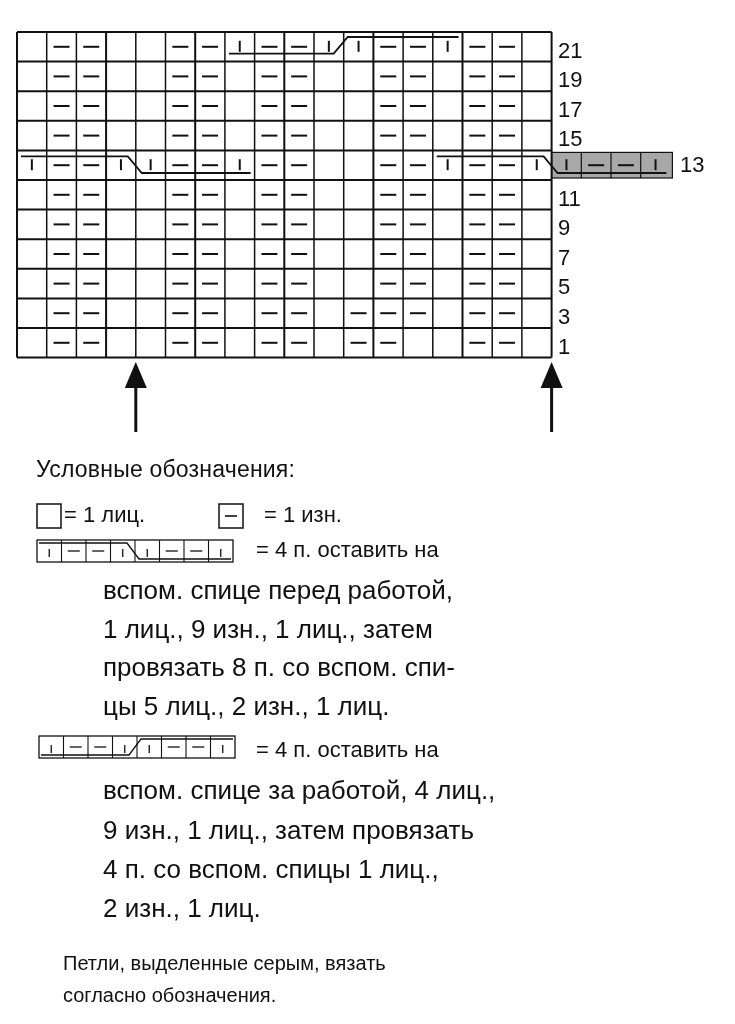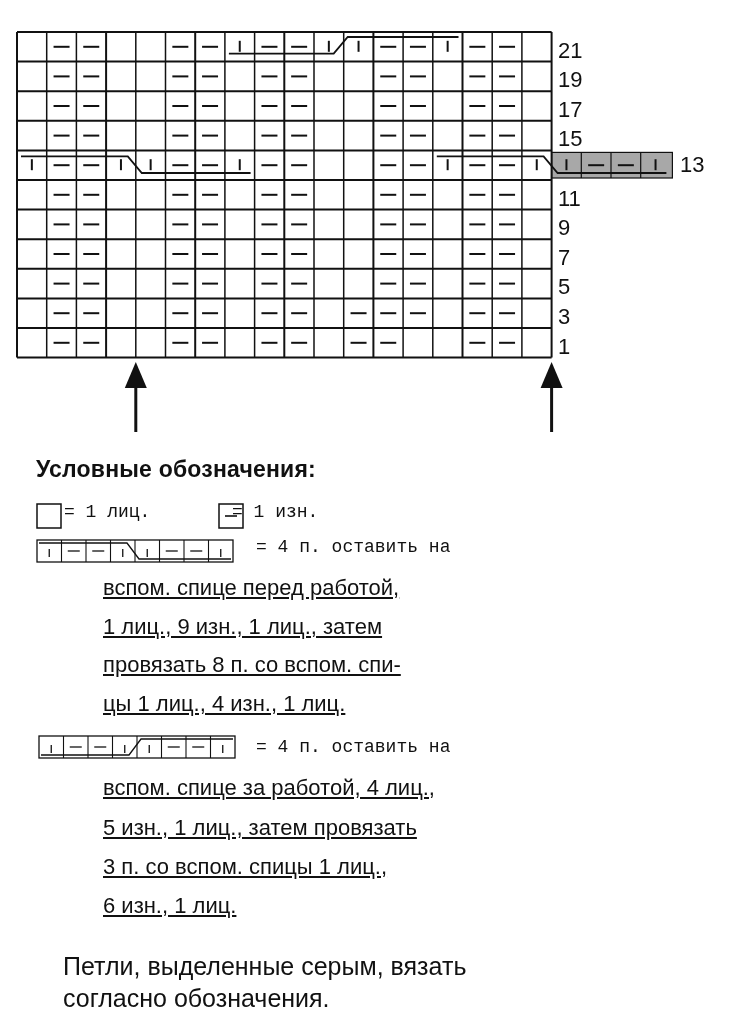--- a/index.html
+++ b/index.html
@@ -1,24 +1,24 @@
 <!DOCTYPE html>
 <html><head>
   <meta charset="utf-8">
   <style>
     html, body { margin: 0; padding: 0; background: #ffffff; }
     body { width: 735px; height: 1024px; position: relative; overflow: hidden;
            font-family: "Liberation Sans", sans-serif; color: #111; }
     #chart { position: absolute; left: 0; top: 0; }
     .legend { position: absolute; left: 0; top: 0; width: 735px; }
-    .legend-title { position: absolute; left: 36px; top: 456px; font-size: 23px; font-weight: bold; letter-spacing: 0.2px; }
-    .lg-row { position: absolute; font-size: 18px; white-space: nowrap; font-family: Liberation Mono, monospace; }
-    .lg-text { position: absolute; font-size: 22px; white-space: nowrap; left: 103px; text-decoration: underline; }
+    .legend-title { position: absolute; left: 36px; top: 456px; font-size: 23px; font-weight: normal; letter-spacing: 0.2px; }
+    .lg-row { position: absolute; font-size: 22px; white-space: nowrap; }
+    .lg-text { position: absolute; font-size: 26px; white-space: nowrap; left: 103px; }
     .mini-sym { position: absolute; }
-    .note { position: absolute; left: 63px; font-size: 25px; white-space: nowrap; }
+    .note { position: absolute; left: 63px; font-size: 20px; white-space: nowrap; }
   </style>
 </head>
 <body>
 
 <svg id="chart" width="735" height="450" xmlns="http://www.w3.org/2000/svg">
     <rect x="551.6" y="152.4" width="120.8" height="25.6" fill="#a8a8a8" stroke="#111111" stroke-width="1.2"></rect>
     <line x1="581.3" y1="152.4" x2="581.3" y2="178" stroke="#111111" stroke-width="1.2"></line>
     <line x1="611" y1="152.4" x2="611" y2="178" stroke="#111111" stroke-width="1.2"></line>
     <line x1="640.6999999999999" y1="152.4" x2="640.6999999999999" y2="178" stroke="#111111" stroke-width="1.2"></line>
     <line x1="17" y1="32" x2="17" y2="357.6" stroke="#111111" stroke-width="2"></line>
@@ -203,21 +203,21 @@
 
   <svg class="mini-sym" style="left:36px;top:503px" width="26" height="26">
     <rect x="1" y="1" width="24" height="24" fill="#fff" stroke="#111" stroke-width="1.5"></rect>
   </svg>
   <div class="lg-row" style="left:64px;top:502px">= 1 лиц.</div>
 
   <svg class="mini-sym" style="left:218px;top:503px" width="26" height="26">
     <rect x="1" y="1" width="24" height="24" fill="#fff" stroke="#111" stroke-width="1.5"></rect>
     <line x1="7" y1="13" x2="19" y2="13" stroke="#111" stroke-width="1.6"></line>
   </svg>
-  <div class="lg-row" style="left:232px;top:502px">= 1 изн.</div>
+  <div class="lg-row" style="left:264px;top:502px">= 1 изн.</div>
 
   <svg class="mini-sym" id="cableFront" style="left:35px;top:538px" width="212" height="26">
       <rect x="2" y="2" width="196" height="22" fill="#fff" stroke="#111" stroke-width="1.3"></rect>
       <line x1="26.5" y1="2" x2="26.5" y2="24" stroke="#111" stroke-width="1.1"></line>
       <line x1="51" y1="2" x2="51" y2="24" stroke="#111" stroke-width="1.1"></line>
       <line x1="75.5" y1="2" x2="75.5" y2="24" stroke="#111" stroke-width="1.1"></line>
       <line x1="100" y1="2" x2="100" y2="24" stroke="#111" stroke-width="1.1"></line>
       <line x1="124.5" y1="2" x2="124.5" y2="24" stroke="#111" stroke-width="1.1"></line>
       <line x1="149" y1="2" x2="149" y2="24" stroke="#111" stroke-width="1.1"></line>
       <line x1="173.5" y1="2" x2="173.5" y2="24" stroke="#111" stroke-width="1.1"></line>
@@ -228,21 +228,21 @@
       <line x1="112.25" y1="11" x2="112.25" y2="19" stroke="#111" stroke-width="1.3"></line>
       <line x1="130.75" y1="13" x2="142.75" y2="13" stroke="#111" stroke-width="1.3"></line>
       <line x1="155.25" y1="13" x2="167.25" y2="13" stroke="#111" stroke-width="1.3"></line>
       <line x1="185.75" y1="11" x2="185.75" y2="19" stroke="#111" stroke-width="1.3"></line>
       <polyline points="4,5 92,5 104,21 196,21" fill="none" stroke="#111" stroke-width="1.3"></polyline>
     </svg>
   <div class="lg-row" style="left:256px;top:537px">= 4  п.  оставить на</div>
   <div class="lg-text" style="top:575px">вспом. спице перед работой,</div>
   <div class="lg-text" style="top:614px">1 лиц., 9 изн., 1 лиц.,  затем</div>
   <div class="lg-text" style="top:652px">провязать 8 п. со вспом. спи-</div>
-  <div class="lg-text" style="top:691px">цы  1  лиц.,  4  изн., 1 лиц.</div>
+  <div class="lg-text" style="top:691px">цы  5  лиц.,  2  изн., 1 лиц.</div>
 
   <svg class="mini-sym" id="cableBack" style="left:37px;top:734px" width="212" height="26">
       <rect x="2" y="2" width="196" height="22" fill="#fff" stroke="#111" stroke-width="1.3"></rect>
       <line x1="26.5" y1="2" x2="26.5" y2="24" stroke="#111" stroke-width="1.1"></line>
       <line x1="51" y1="2" x2="51" y2="24" stroke="#111" stroke-width="1.1"></line>
       <line x1="75.5" y1="2" x2="75.5" y2="24" stroke="#111" stroke-width="1.1"></line>
       <line x1="100" y1="2" x2="100" y2="24" stroke="#111" stroke-width="1.1"></line>
       <line x1="124.5" y1="2" x2="124.5" y2="24" stroke="#111" stroke-width="1.1"></line>
       <line x1="149" y1="2" x2="149" y2="24" stroke="#111" stroke-width="1.1"></line>
       <line x1="173.5" y1="2" x2="173.5" y2="24" stroke="#111" stroke-width="1.1"></line>
@@ -251,19 +251,19 @@
       <line x1="57.25" y1="13" x2="69.25" y2="13" stroke="#111" stroke-width="1.3"></line>
       <line x1="87.75" y1="11" x2="87.75" y2="19" stroke="#111" stroke-width="1.3"></line>
       <line x1="112.25" y1="11" x2="112.25" y2="19" stroke="#111" stroke-width="1.3"></line>
       <line x1="130.75" y1="13" x2="142.75" y2="13" stroke="#111" stroke-width="1.3"></line>
       <line x1="155.25" y1="13" x2="167.25" y2="13" stroke="#111" stroke-width="1.3"></line>
       <line x1="185.75" y1="11" x2="185.75" y2="19" stroke="#111" stroke-width="1.3"></line>
       <polyline points="4,21 92,21 104,5 196,5" fill="none" stroke="#111" stroke-width="1.3"></polyline>
     </svg>
   <div class="lg-row" style="left:256px;top:737px">= 4  п.  оставить на</div>
   <div class="lg-text" style="top:775px">вспом. спице за работой,  4 лиц.,</div>
-  <div class="lg-text" style="top:815px">5 изн., 1 лиц.,  затем  провязать</div>
-  <div class="lg-text" style="top:854px">3 п.  со вспом. спицы  1 лиц.,</div>
-  <div class="lg-text" style="top:893px">6 изн., 1 лиц.</div>
+  <div class="lg-text" style="top:815px">9 изн., 1 лиц.,  затем  провязать</div>
+  <div class="lg-text" style="top:854px">4 п.  со вспом. спицы  1 лиц.,</div>
+  <div class="lg-text" style="top:893px">2 изн., 1 лиц.</div>
 
   <div class="note" style="top:952px">Петли, выделенные  серым,  вязать</div>
   <div class="note" style="top:984px">согласно обозначения.</div>
 </div>
 
 </body></html>

